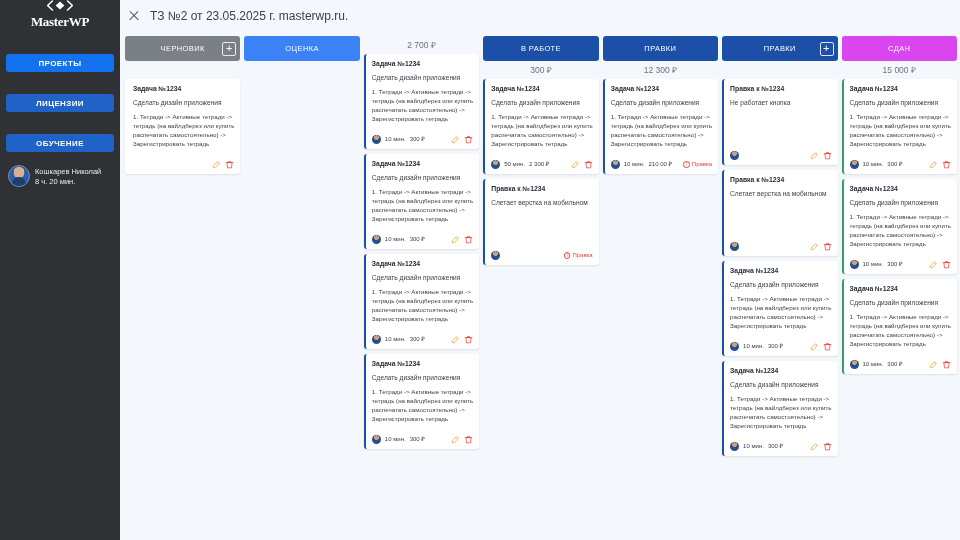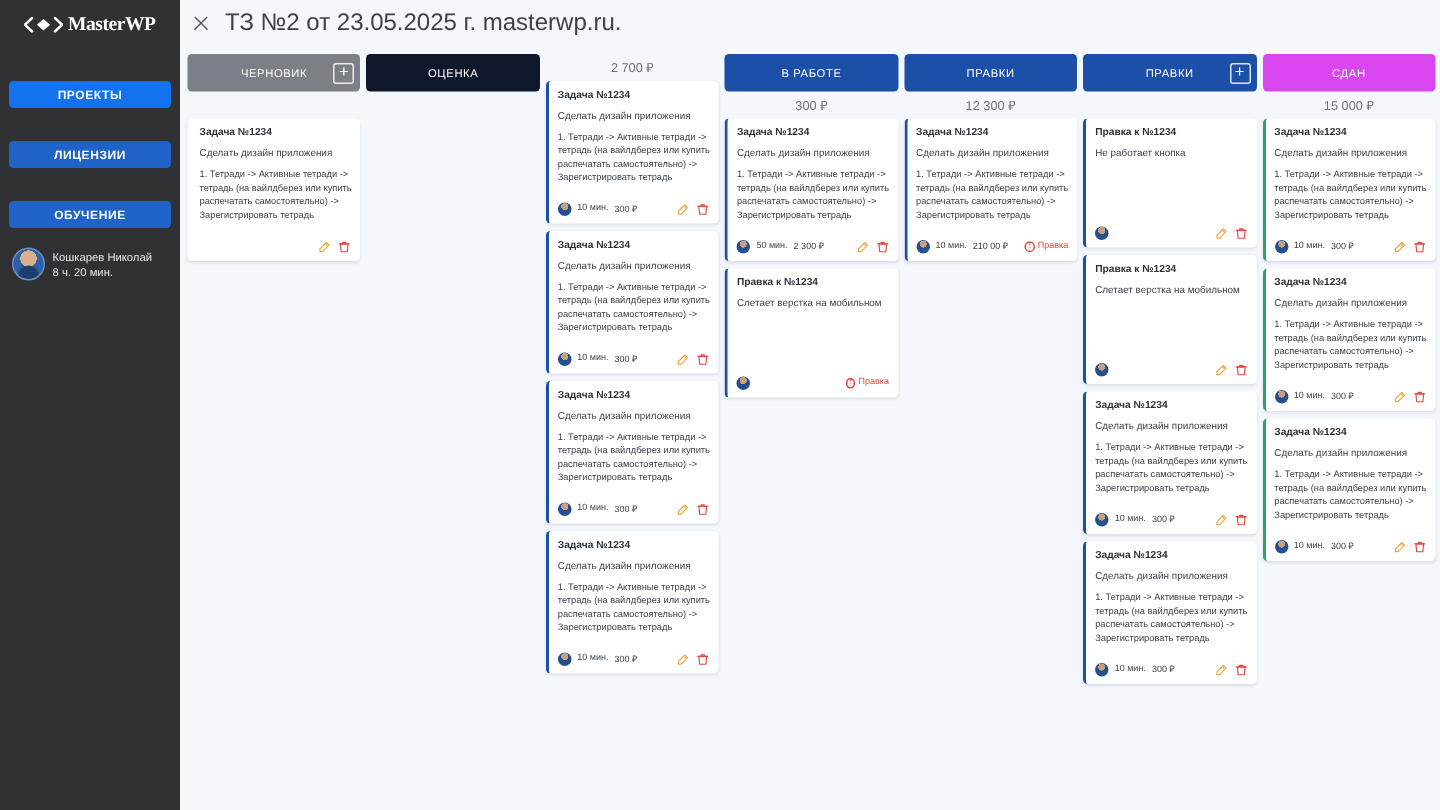--- a/index.html
+++ b/index.html
@@ -14,21 +14,21 @@
   
   .sidebar {
     width: 120px; height: 540px;
     background: #2f3135;
     display: flex; flex-direction: column;
     padding: 0 6px;
     flex: 0 0 120px;
   }
   .logo-wrap {
     height: 32px; display: flex; align-items: center;
-    justify-content: center; gap: 3px;
+    gap: 3px; flex-direction: column;
   }
   .logo-mark {
     display: flex; align-items: center; gap: 1px;
     color: #fff; font-size: 11px; font-weight: bold;
     letter-spacing: -1px;
   }
   .logo-text {
     color: #fff; font-family: "Liberation Serif", serif;
     font-size: 13px; font-weight: bold; letter-spacing: -0.3px;
   }
@@ -75,21 +75,21 @@
   .close-x {
     width: 12px; height: 12px; position: relative; cursor: pointer;
     flex: 0 0 12px;
   }
   .close-x::before, .close-x::after {
     content: ""; position: absolute; left: 0; top: 5px;
     width: 12px; height: 1.4px; background: #54585e;
   }
   .close-x::before { transform: rotate(45deg); }
   .close-x::after { transform: rotate(-45deg); }
-  .topbar-title { font-size: 16px; color: #3d4148; text-align: right; }
+  .topbar-title { font-size: 12px; color: #3d4148; text-align: right; }
 
   
   .board {
     flex: 1; display: flex; gap: 4px;
     padding: 4px 3px 0 5px;
     overflow: hidden;
   }
   .column { flex: 1 1 0; min-width: 0; display: flex; flex-direction: column; }
 
   .col-head {
@@ -223,21 +223,21 @@
                     <path d="M3 4 H11 L10.2 12.2 H3.8 Z" fill="none" stroke="#e8453c" stroke-width="1.2" stroke-linejoin="round"></path>
                     <path d="M1.8 4 H12.2" stroke="#e8453c" stroke-width="1.2" stroke-linecap="round"></path>
                     <path d="M5.4 4 V2.4 H8.6 V4" fill="none" stroke="#e8453c" stroke-width="1.2" stroke-linejoin="round"></path>
                   </svg>
                 </span>
               </div>
             </div>
           </div>
         </div>
         <div class="column">
-          <div class="col-head" style="background: #0f172a; text-align: right;">
+          <div class="col-head" style="background: #3b82f6; text-align: right;">
             <span>ОЦЕНКА</span>
           </div>
           <div class="col-total"></div>
           <div class="col-body"></div>
         </div>
         <div class="column">
           <div class="col-total">2 700 ₽</div>
           <div class="col-body">
             <div class="card bl-blue">
               <div class="card-id">Задача №1234</div>

